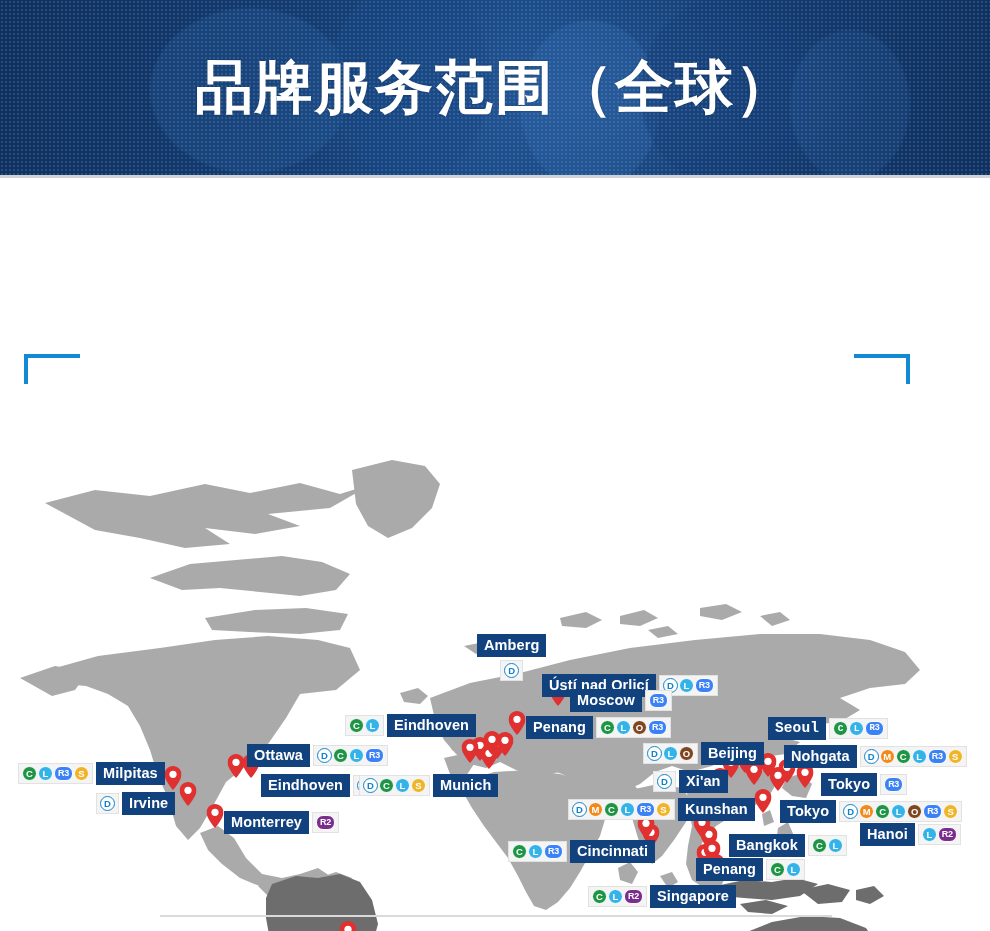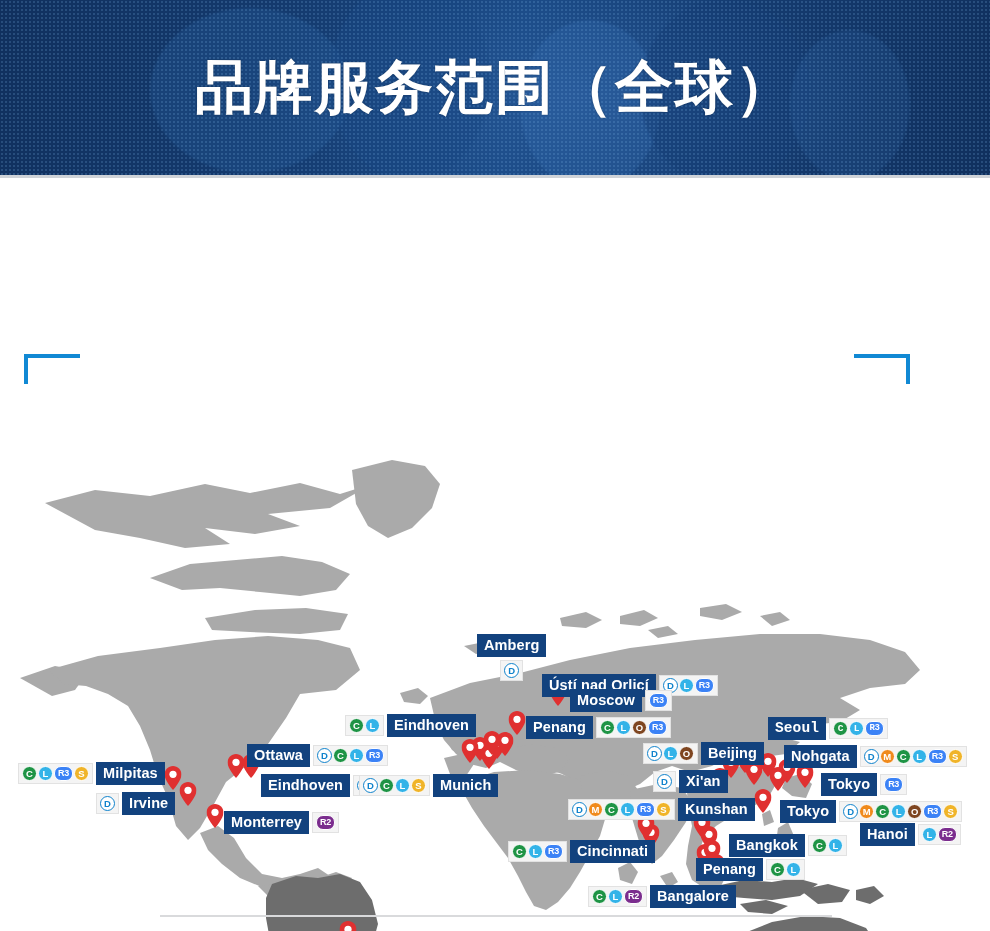--- a/index.html
+++ b/index.html
@@ -433,21 +433,21 @@
         <div class="pin" style="left: 716px; top: 700px;"><svg viewBox="0 0 17 24" width="17" height="24">
             <path d="M8.5 0C3.8 0 0 3.8 0 8.5C0 14.6 8.5 24 8.5 24S17 14.6 17 8.5C17 3.8 13.2 0 8.5 0Z" fill="#e03030"></path>
             <circle cx="8.5" cy="8.3" r="3.6" fill="#ffffff"></circle>
           </svg></div>
         <div class="city" style="left: 588px; top: 707px;">
           <div class="badges">
             <span class="badge badge-C">C</span>
             <span class="badge badge-L">L</span>
             <span class="badge badge-R2 wide">R2</span>
           </div>
-          <div class="city-name">Bangalore</div>
+          <div class="city-name">Singapore</div>
         </div>
         <div class="pin" style="left: 720px; top: 614px;"><svg viewBox="0 0 17 24" width="17" height="24">
             <path d="M8.5 0C3.8 0 0 3.8 0 8.5C0 14.6 8.5 24 8.5 24S17 14.6 17 8.5C17 3.8 13.2 0 8.5 0Z" fill="#e03030"></path>
             <circle cx="8.5" cy="8.3" r="3.6" fill="#ffffff"></circle>
           </svg></div>
         <div class="city" style="left: 568px; top: 620px;">
           <div class="badges">
             <span class="badge badge-D">D</span>
             <span class="badge badge-M">M</span>
             <span class="badge badge-C">C</span>

